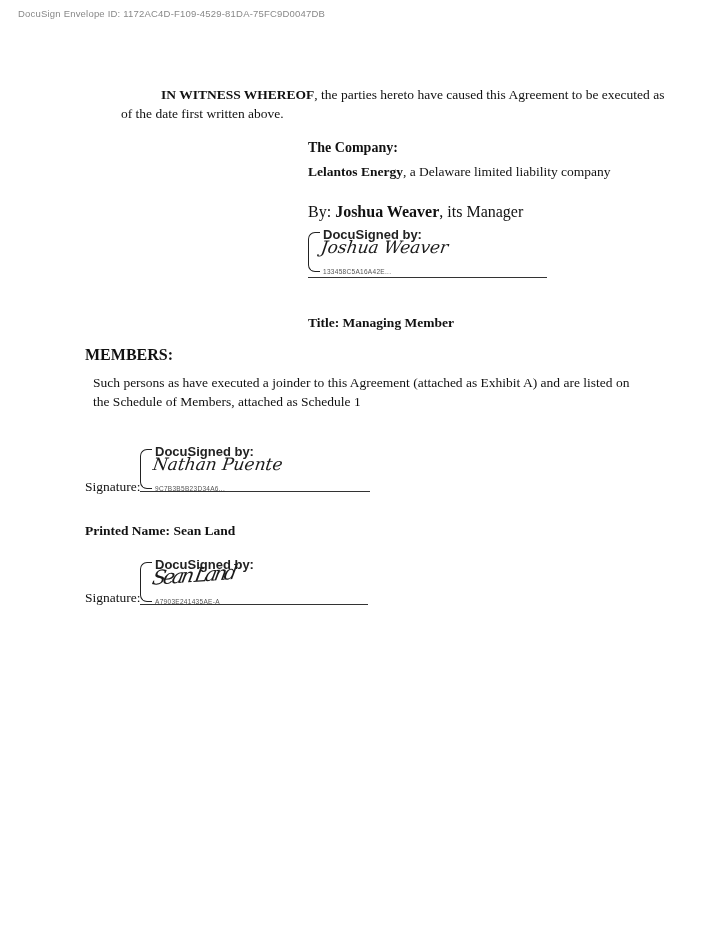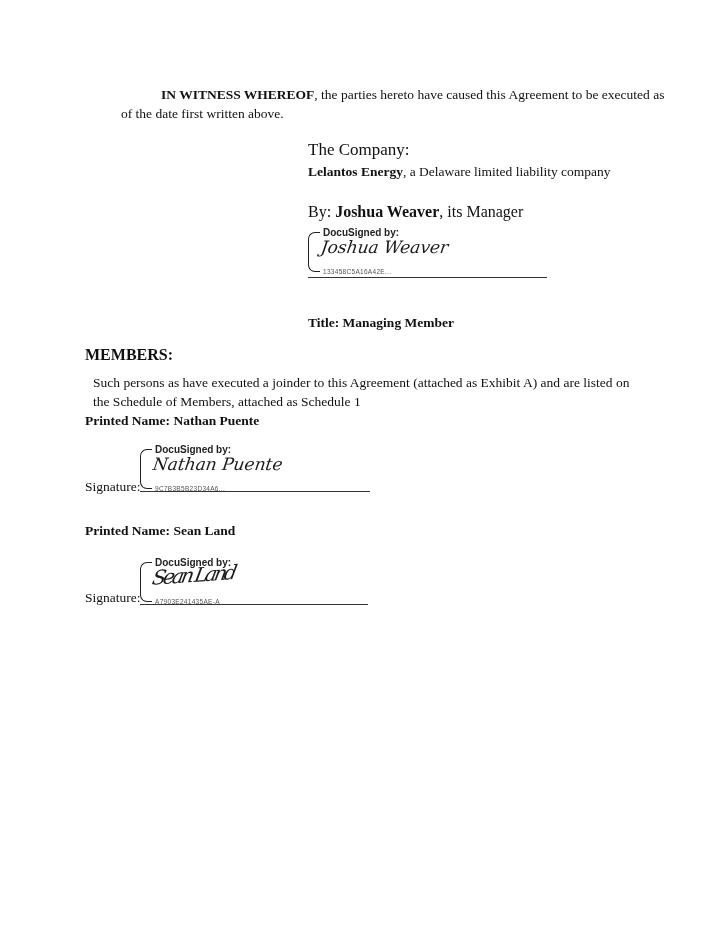--- a/index.html
+++ b/index.html
@@ -18,39 +18,39 @@
     font-family: "Liberation Sans", sans-serif;
     font-size: 9.5px; color: #888888; letter-spacing: 0.2px;
   }
 
   .para {
     position: absolute;
     font-size: 13.5px; line-height: 19px;
   }
   .witness { left: 85px; top: 85px; width: 556px; text-indent: 40px; margin-left: 36px; }
   .b { font-weight: bold; }
-  .company-heading { position: absolute; left: 308px; top: 140px; font-size: 17px; font-weight: normal; }
+  .company-heading { position: absolute; left: 308px; top: 140px; font-size: 14px; font-weight: bold; }
   .company-name   { position: absolute; left: 308px; top: 164px; font-size: 13.5px; }
   .by-line        { position: absolute; left: 308px; top: 203px; font-size: 16px; }
   .title-line     { position: absolute; left: 308px; top: 315px; font-size: 13.5px; font-weight: bold; }
 
   
   .stamp { position: absolute; width: 240px; height: 52px; }
   .stamp .bracket {
     position: absolute; left: 0; top: 5px;
     width: 12px; height: 40px;
     border-left: 1.6px solid #222;
     border-top: 1.6px solid #222;
     border-bottom: 1.6px solid #222;
     border-radius: 7px 0 0 7px;
   }
   .stamp .ds-label {
     position: absolute; left: 15px; top: 0px;
     font-family: "Liberation Sans", sans-serif;
-    font-size: 10px; font-weight: bold; color: #222;
+    font-size: 13px; font-weight: bold; color: #222;
     white-space: nowrap;
   }
   .stamp .ds-script {
     position: absolute; left: 13px; top: 10px;
     font-family: "DejaVu Serif", serif;
     font-style: italic;
     font-size: 17px; color: #1a1a1a;
     transform: skewX(-8deg);
     white-space: nowrap;
   }
@@ -76,20 +76,21 @@
   .page-number {
     position: absolute; left: 0; right: 0; top: 850px;
     text-align: center; font-size: 12.5px;
   }
 </style>
 </head>
 <body>
 
 <div class="page">
 
+  <div class="envelope-bar">DocuSign Envelope ID: 1172AC4D-F109-4529-81DA-75FC9D0047DB</div>
 
   <p class="para witness"><span class="b">IN WITNESS WHEREOF</span><span>, the parties hereto have caused this Agreement to be executed as of the date first written above.</span></p>
 
   <div class="company-heading">The Company:</div>
 
   <div class="company-name"><span class="b">Lelantos Energy</span><span>, a Delaware limited liability company</span></div>
 
   <div class="by-line"><span>By: </span><span class="b">Joshua Weaver</span><span>, its Manager</span></div>
 
   <div class="stamp" style="left:308px; top:227px;">
@@ -98,21 +99,20 @@
     <div class="ds-script">Joshua Weaver</div>
     <div class="ds-id">133458C5A16A42E...</div>
   </div>
   <div class="sig-line" style="left:308px; top:277px; width:239px;"></div>
 
   <div class="title-line">Title: Managing Member</div>
 
   <div class="members-heading">MEMBERS:</div>
   <p class="para members-para" style="position:absolute;margin-left:8px;">Such persons as have executed a joinder to this Agreement (attached as Exhibit A) and are listed on the Schedule of Members, attached as Schedule 1</p>
 
-  <div class="printed-name" style="top:413px;">Printed Name: Nathan Puente</div>
 
   <div class="sig-label" style="top:479px;">Signature:</div>
   <div class="stamp" style="left:140px; top:444px;">
     <div class="bracket"></div>
     <div class="ds-label">DocuSigned by:</div>
     <div class="ds-script">Nathan Puente</div>
     <div class="ds-id">9C7B3B5B23D34A6...</div>
   </div>
   <div class="sig-line" style="left:140px; top:491px; width:230px;"></div>
 

